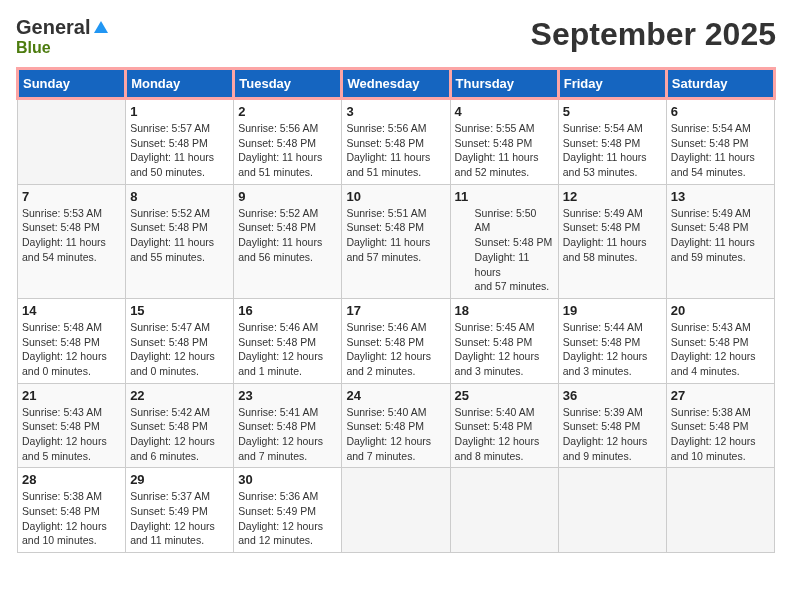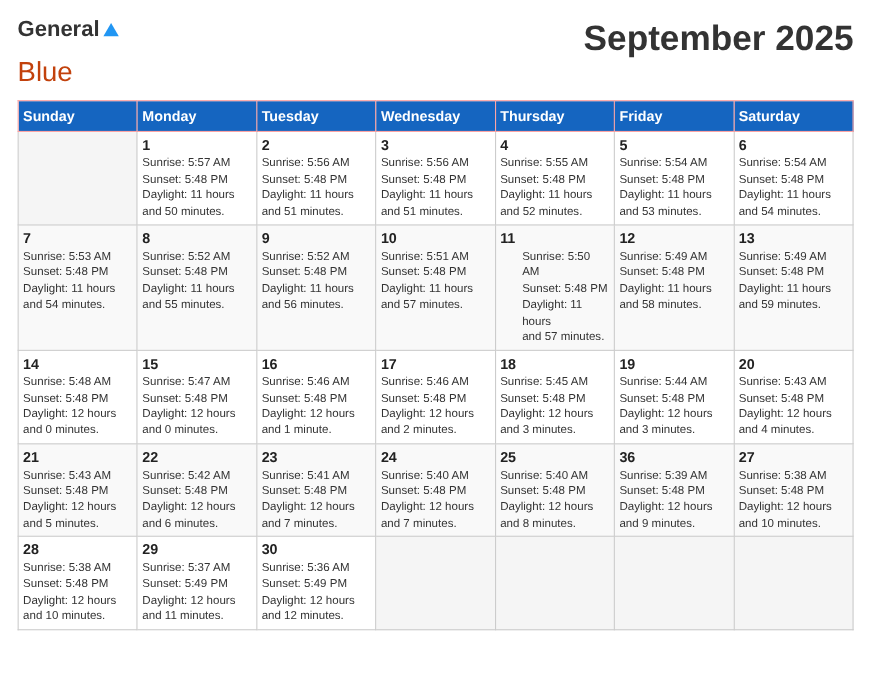--- a/index.html
+++ b/index.html
@@ -13,31 +13,30 @@
     .header-area {
       display: flex;
       justify-content: space-between;
       align-items: flex-start;
       margin-bottom: 10px;
     }
     .logo {
       display: flex;
       flex-direction: column;
       align-items: flex-start;
-      gap: 13px;
     }
     .logo-general {
       font-size: 20px;
       font-weight: bold;
       color: #333;
     }
     .logo-blue {
-      font-size: 25px;
-      font-weight: normal;
-      color: #c2410c;
+      font-size: 16px;
+      font-weight: bold;
+      color: #4d7c0f;
     }
     .title-area {
       text-align: right;
     }
     .month-title {
       font-size: 32px;
       font-weight: bold;
       color: #333;
     }
     .location-title {
@@ -49,21 +48,21 @@
       border-collapse: collapse;
       font-size: 11px;
     }
     .calendar th {
       background-color: #1565C0;
       color: #fff;
       padding: 6px 4px;
       text-align: left;
       font-size: 13px;
       font-weight: bold;
-      border: 1px solid #fca5a5;
+      border: 3px solid #fca5a5;
     }
     .calendar td {
       border: 1px solid #ccc;
       vertical-align: top;
       padding: 4px;
       width: 108px;
       min-height: 70px;
       background: #fff;
     }
     .calendar tr:nth-child(even) td {

